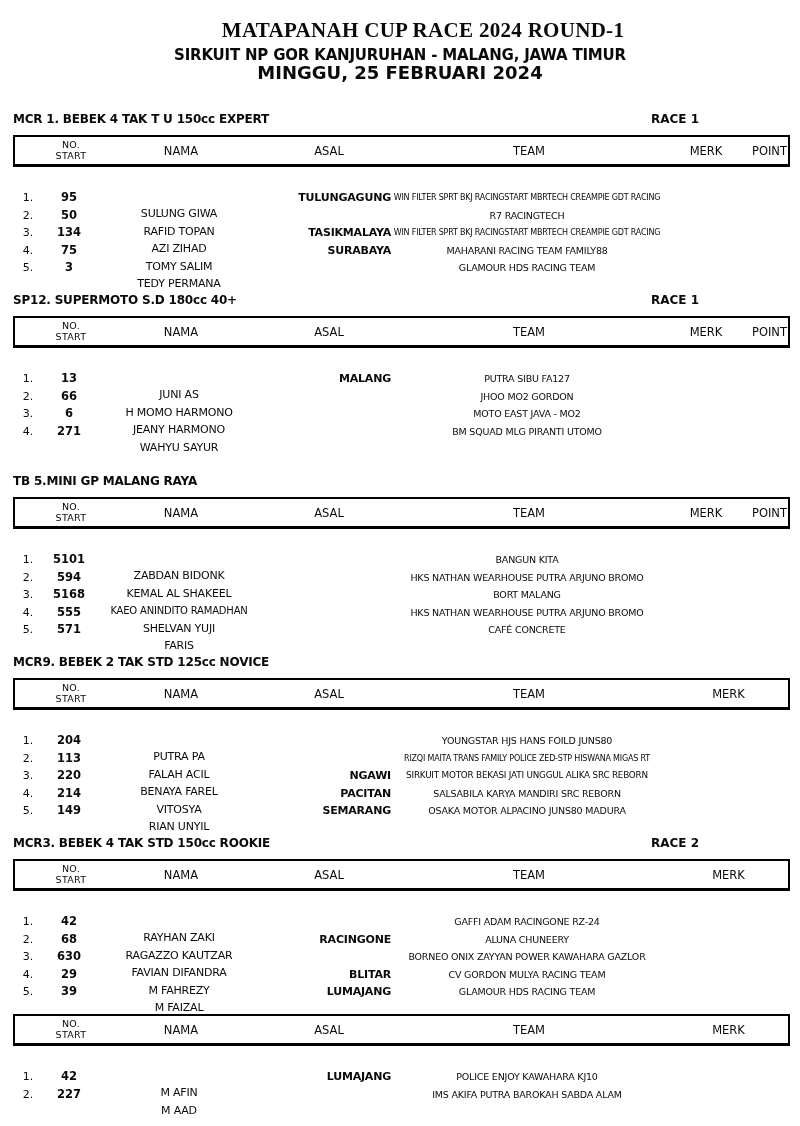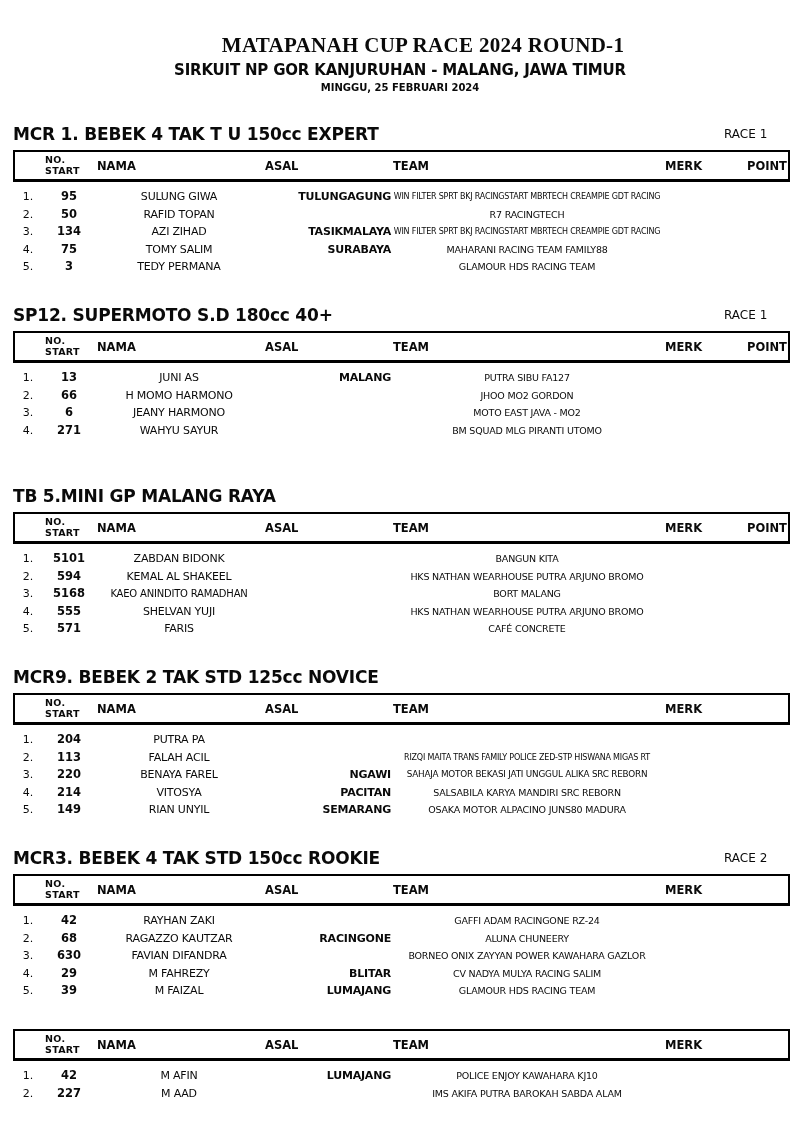--- a/index.html
+++ b/index.html
@@ -20,97 +20,97 @@
     font-size: 14.5px;
     letter-spacing: 3.5px;
     word-spacing: 8px;
     line-height: 18px;
   }
   .event-title {
     font-family: "Liberation Serif", "DejaVu Serif", serif;
     font-weight: bold;
     font-size: 21px;
     line-height: 24px;
-    margin-top: 20px;
+    margin-top: 5px;
     letter-spacing: 0.3px;
     padding-left: 46px;
   }
   .venue {
     font-weight: bold;
     font-size: 15px;
     line-height: 18px;
     margin-top: 4px;
     letter-spacing: -0.2px;
   }
   .date {
     font-weight: bold;
-    font-size: 10px;
+    font-size: 18px;
     line-height: 15px;
     margin-top: 1px;
   }
 
   
   .tables { margin-top: 29px; }
   .section {
     position: relative;
     margin: 0 0 24px 13px;
     width: 777px;
   }
   .sec-title {
     font-weight: bold;
-    font-size: 17px;
+    font-size: 12px;
     line-height: 20px;
     letter-spacing: -0.2px;
     white-space: nowrap;
   }
   .race-label {
     position: absolute;
     top: 3px;
-    left: 711px;
-    font-weight: normal;
+    left: 638px;
+    font-weight: bold;
     font-size: 12px;
     white-space: nowrap;
   }
 
   .grid {
     display: grid;
     grid-template-columns: 30px 52px 168px 128px 272px 82px 45px;
   }
   .no-point .grid {
     grid-template-columns: 30px 52px 168px 128px 272px 127px 0px;
   }
 
   .thead {
     margin-top: 6px;
     border: 2px solid #000;
     border-bottom: 3.5px solid #000;
     height: 27px;
     align-items: center;
   }
   .thead .hcell {
-    text-align: left;
-    font-weight: bold;
+    text-align: center;
+    font-weight: normal;
     font-size: 11.5px;
     white-space: nowrap;
   }
   .hcell.two-line { font-size: 9.5px; line-height: 10.5px; }
   .hcell.two-line span { display: block; letter-spacing: 0.3px; }
 
   .tbody { padding-top: 6px; min-height: 93px; }
   .row { height: 17.6px; align-items: center; }
   .cell {
     text-align: center;
     font-size: 11px;
     line-height: 17.6px;
     white-space: nowrap;
     overflow: visible;
   }
   .cell.c-pos   { font-size: 11px; }
   .cell.c-no    { font-weight: bold; font-size: 11.5px; }
-  .cell.c-nama  { font-size: 11px; letter-spacing: -0.2px; }
+  .cell.c-nama  { font-size: 11px; letter-spacing: -0.2px; margin-top: 32px; }
   .cell.c-nama.n-s { font-size: 10px; }
   .cell.c-asal  { font-weight: bold; font-size: 11px; letter-spacing: -0.2px; text-align: right; }
   .cell.c-team  { font-size: 9.5px; letter-spacing: -0.2px; }
   .cell.c-team.t-s  { font-size: 8.8px; }
   .cell.c-team.t-xs { font-size: 8px; }
 </style>
 </head>
 <body>
 
 <div class="page">
@@ -330,40 +330,41 @@
       <div class="hcell">TEAM</div>
       <div class="hcell">MERK</div>
 
     </div>
     <div class="tbody">
   <div class="row grid">
     <div class="cell c-pos">1.</div>
     <div class="cell c-no">204</div>
     <div class="cell c-nama">PUTRA PA</div>
     <div class="cell c-asal"></div>
+    <div class="cell c-team">YOUNGSTAR HJS HANS FOILD JUNS80</div>
     <div class="cell c-merk"></div>
 
   </div>
 
   <div class="row grid">
     <div class="cell c-pos">2.</div>
     <div class="cell c-no">113</div>
     <div class="cell c-nama">FALAH ACIL</div>
     <div class="cell c-asal"></div>
     <div class="cell c-team t-xs">RIZQI MAITA TRANS FAMILY POLICE ZED-STP HISWANA MIGAS RT</div>
     <div class="cell c-merk"></div>
 
   </div>
 
   <div class="row grid">
     <div class="cell c-pos">3.</div>
     <div class="cell c-no">220</div>
     <div class="cell c-nama">BENAYA FAREL</div>
     <div class="cell c-asal">NGAWI</div>
-    <div class="cell c-team t-s">SAHAJA MOTOR BEKASI JATI UNGGUL ALIKA SRC REBORN</div>
+    <div class="cell c-team t-s">SIRKUIT MOTOR BEKASI JATI UNGGUL ALIKA SRC REBORN</div>
     <div class="cell c-merk"></div>
 
   </div>
 
   <div class="row grid">
     <div class="cell c-pos">4.</div>
     <div class="cell c-no">214</div>
     <div class="cell c-nama">VITOSYA</div>
     <div class="cell c-asal">PACITAN</div>
     <div class="cell c-team">SALSABILA KARYA MANDIRI SRC REBORN</div>
@@ -427,21 +428,21 @@
     <div class="cell c-team">BORNEO ONIX ZAYYAN POWER KAWAHARA GAZLOR</div>
     <div class="cell c-merk"></div>
 
   </div>
 
   <div class="row grid">
     <div class="cell c-pos">4.</div>
     <div class="cell c-no">29</div>
     <div class="cell c-nama">M FAHREZY</div>
     <div class="cell c-asal">BLITAR</div>
-    <div class="cell c-team">CV NADYA MULYA RACING SALIM</div>
+    <div class="cell c-team">CV GORDON MULYA RACING TEAM</div>
     <div class="cell c-merk"></div>
 
   </div>
 
   <div class="row grid">
     <div class="cell c-pos">5.</div>
     <div class="cell c-no">39</div>
     <div class="cell c-nama">M FAIZAL</div>
     <div class="cell c-asal">LUMAJANG</div>
     <div class="cell c-team">GLAMOUR HDS RACING TEAM</div>

